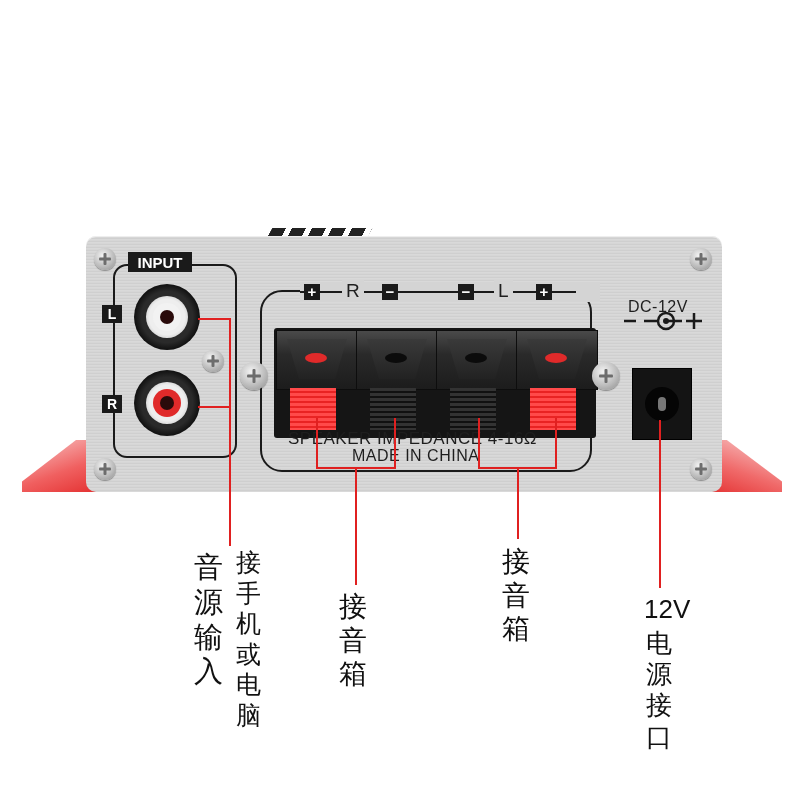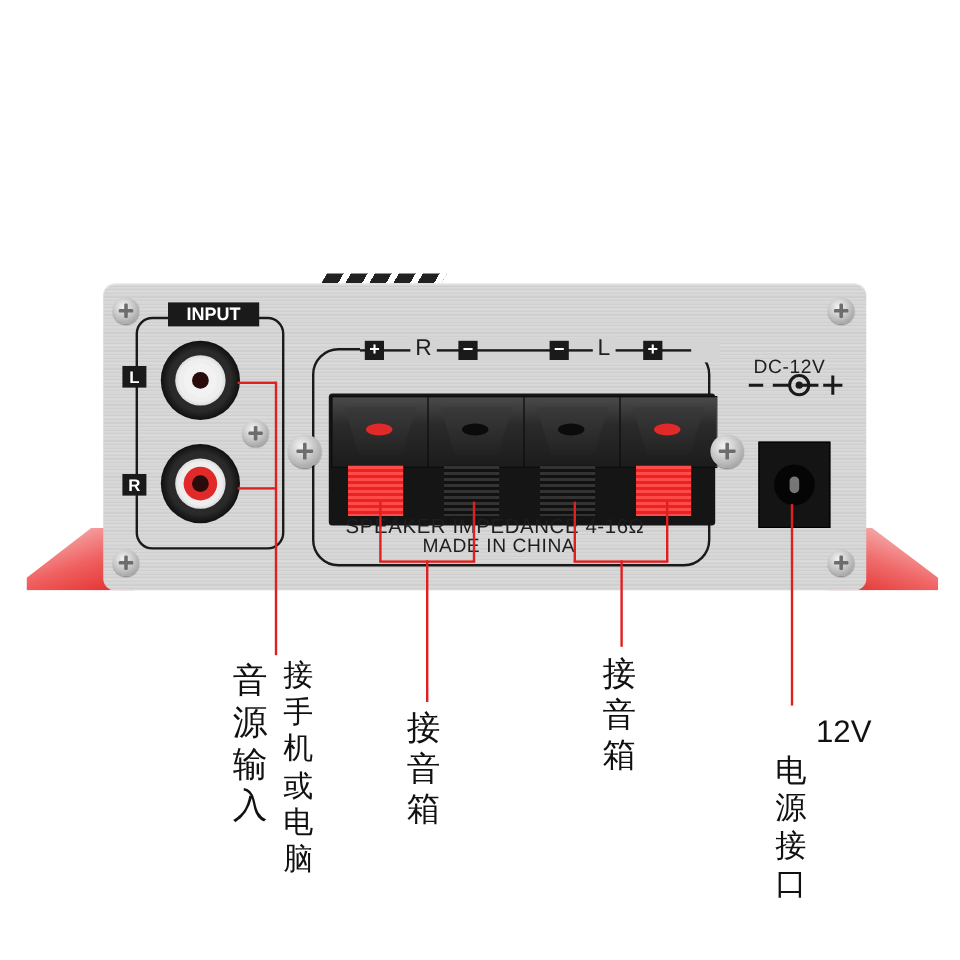--- a/index.html
+++ b/index.html
@@ -62,21 +62,21 @@
 <div class="abs top-strip"></div>
 
 <div class="abs panel"></div>
 
 <div class="abs screw" style="left:94px;top:248px;"></div>
 <div class="abs screw" style="left:690px;top:248px;"></div>
 <div class="abs screw" style="left:94px;top:458px;"></div>
 <div class="abs screw" style="left:690px;top:458px;"></div>
 
 <div class="abs outline" style="left:113px;top:264px;width:120px;height:190px;"></div>
-<div class="abs label-box" style="left:140px;top:252px;width:76px;height:20px;font-size:15px;">INPUT</div>
+<div class="abs label-box" style="left:128px;top:252px;width:64px;height:20px;font-size:15px;">INPUT</div>
 <div class="abs label-box" style="left:102px;top:305px;width:20px;height:18px;font-size:14px;">L</div>
 <div class="abs label-box" style="left:102px;top:395px;width:20px;height:18px;font-size:14px;">R</div>
 
 <div class="abs rca-outer" style="left:134px;top:284px;">
   <div class="rca-ring">
       <div class="rca-core" style="background:#f2f2f2;">
         <div class="rca-hole"></div>
       </div>
     </div>
 </div>
@@ -190,19 +190,19 @@
   <span>音</span>
   <span>箱</span>
 </div>
 
 <div class="cn-col" style="left:502px;top:545px;font-size:28px;">
   <span>接</span>
   <span>音</span>
   <span>箱</span>
 </div>
 
-<div class="abs" style="left:680px;top:594px;font-size:26px;color:#111;font-family:'Liberation Sans',sans-serif;">12V</div>
+<div class="abs" style="left:644px;top:594px;font-size:26px;color:#111;font-family:'Liberation Sans',sans-serif;">12V</div>
 <div class="cn-col" style="left:646px;top:628px;font-size:26px;">
   <span style="line-height:1.2">电</span>
   <span style="line-height:1.2">源</span>
   <span style="line-height:1.2">接</span>
   <span style="line-height:1.2">口</span>
 </div>
 
 </body></html>

